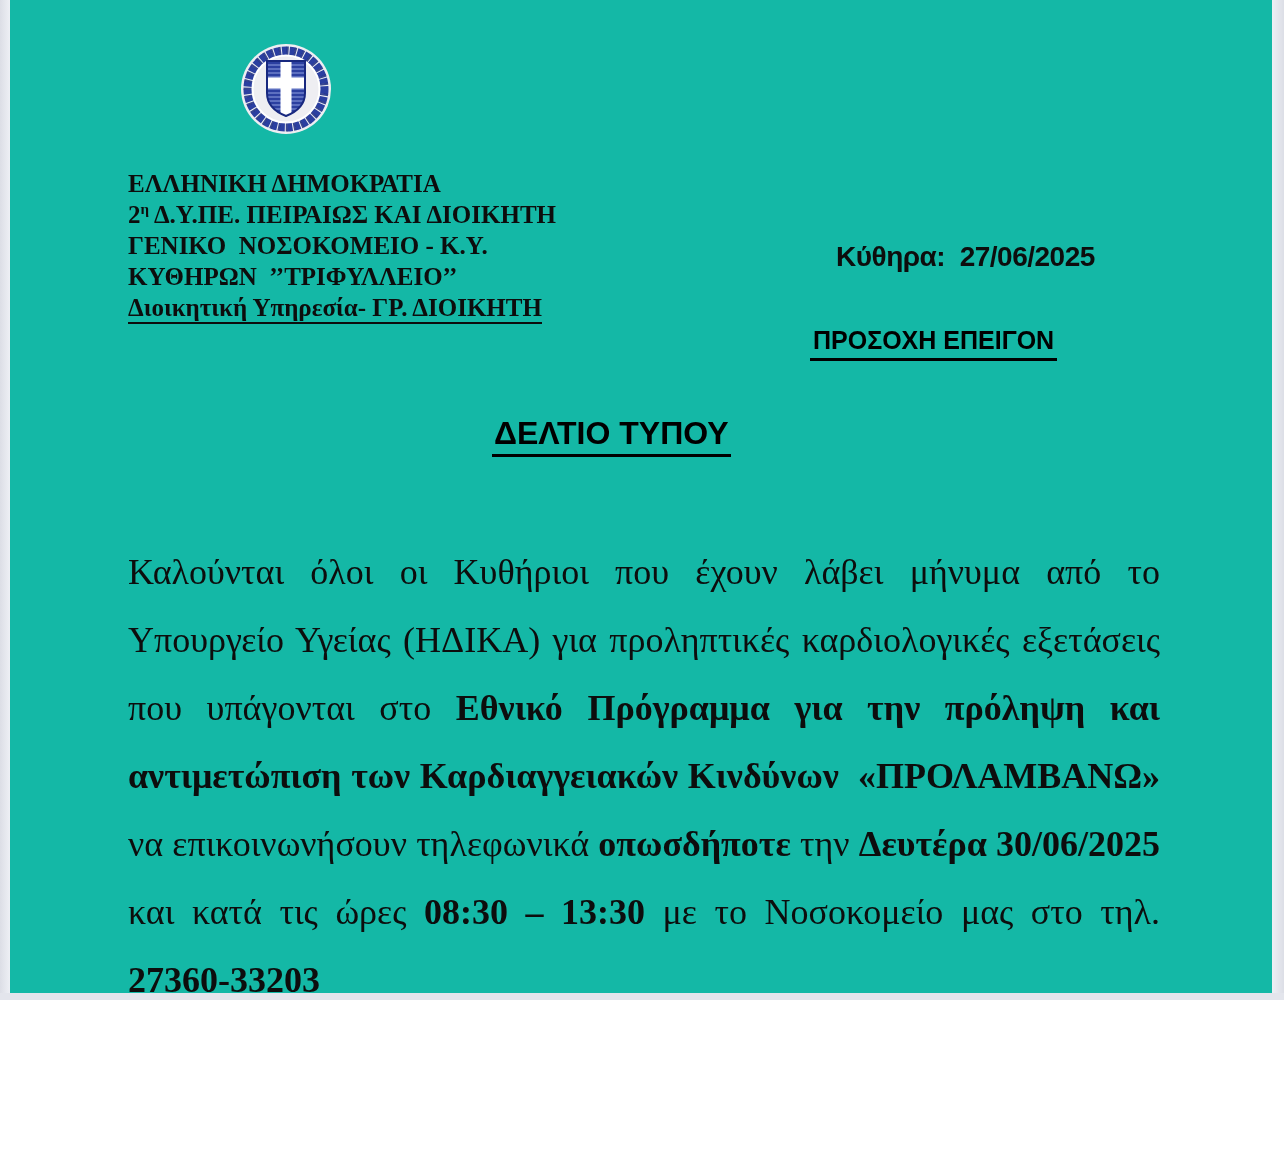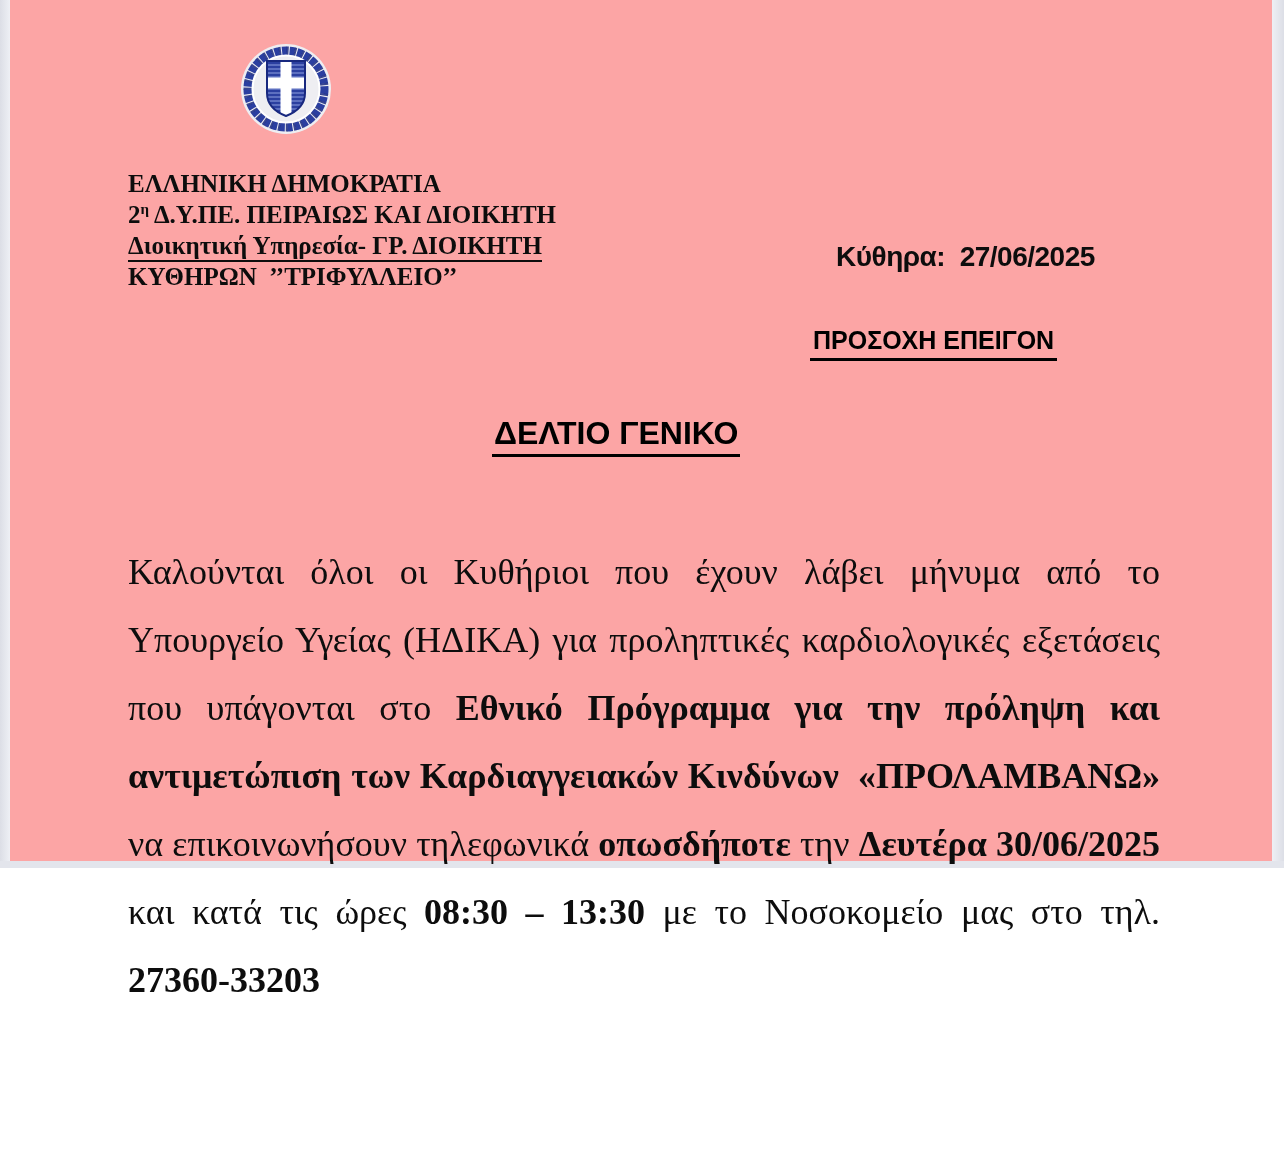--- a/index.html
+++ b/index.html
@@ -7,22 +7,22 @@
     padding: 0;
     background: #ffffff;
     width: 1284px;
     height: 1168px;
     overflow: hidden;
     font-family: "Liberation Serif", serif;
   }
   .page {
     position: relative;
     width: 1284px;
-    height: 868px;
-    background: #fca5a5;
+    height: 1000px;
+    background: #14b8a6;
     color: #0d0d0d;
   }
   .edge-left {
     position: absolute; left: 0; top: 0; width: 10px; height: 100%;
     background: linear-gradient(to right, #dcdee6, #eef0f5);
   }
   .edge-right {
     position: absolute; right: 0; top: 0; width: 12px; height: 100%;
     background: linear-gradient(to left, #dcdee6, #eef0f5);
   }
@@ -115,25 +115,26 @@
     <g clip-path="url(#shieldClip)">
       <rect x="40.5" y="18" width="11" height="62" fill="#ffffff"></rect>
       <rect x="24" y="37.5" width="44" height="11" fill="#ffffff"></rect>
     </g>
     <path d="M27 21 h38 v32 c0 11 -7.5 18.5 -19 23 c-11.5 -4.5 -19 -12 -19 -23 z" fill="none" stroke-width="2" stroke="#18287f"></path>
   </svg>
 
   <div class="header-block">
     <span class="header-line"><span>ΕΛΛΗΝΙΚΗ ΔΗΜΟΚΡΑΤΙΑ</span></span>
     <span class="header-line"><span>2</span><sup>η</sup><span> Δ.Υ.ΠΕ. ΠΕΙΡΑΙΩΣ ΚΑΙ ΔΙΟΙΚΗΤΗ</span></span>
+    <span class="header-line"><span>ΓΕΝΙΚΟ&nbsp; ΝΟΣΟΚΟΜΕΙΟ - Κ.Υ.</span></span>
+    <span class="header-line"><span>ΚΥΘΗΡΩΝ&nbsp; ’’ΤΡΙΦΥΛΛΕΙΟ’’</span></span>
     <span class="header-line underlined"><span>Διοικητική Υπηρεσία- ΓΡ. ΔΙΟΙΚΗΤΗ</span></span>
-    <span class="header-line"><span>ΚΥΘΗΡΩΝ&nbsp; ’’ΤΡΙΦΥΛΛΕΙΟ’’</span></span>
   </div>
 
   <div class="place-date">Κύθηρα:&nbsp; 27/06/2025</div>
 
   <div class="urgency">ΠΡΟΣΟΧΗ ΕΠΕΙΓΟΝ</div>
 
-  <div class="press-title">ΔΕΛΤΙΟ ΓΕΝΙΚΟ</div>
+  <div class="press-title">ΔΕΛΤΙΟ ΤΥΠΟΥ</div>
 
   <p class="body-text"><span>Καλούνται όλοι οι Κυθήριοι που έχουν λάβει μήνυμα από το Υπουργείο Υγείας (ΗΔΙΚΑ) για προληπτικές καρδιολογικές εξετάσεις που υπάγονται στο </span><span class="b">Εθνικό Πρόγραμμα για την πρόληψη και αντιμετώπιση των Καρδιαγγειακών Κινδύνων&nbsp; «ΠΡΟΛΑΜΒΑΝΩ»</span><span> να επικοινωνήσουν τηλεφωνικά </span><span class="b">οπωσδήποτε</span><span> την </span><span class="b">Δευτέρα 30/06/2025</span><span> και κατά τις ώρες </span><span class="b">08:30 – 13:30</span><span> με το Νοσοκομείο μας στο τηλ. </span><span class="b">27360-33203</span></p>
 
 </div>
 
 </body></html>

